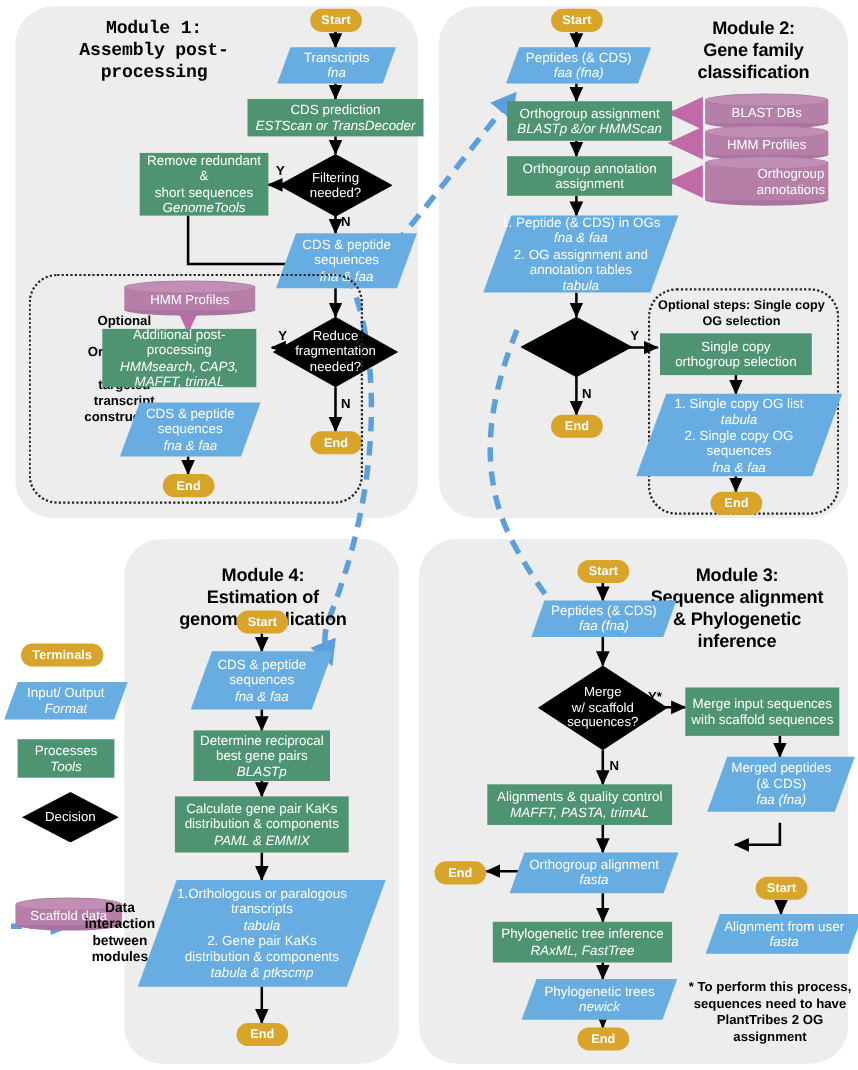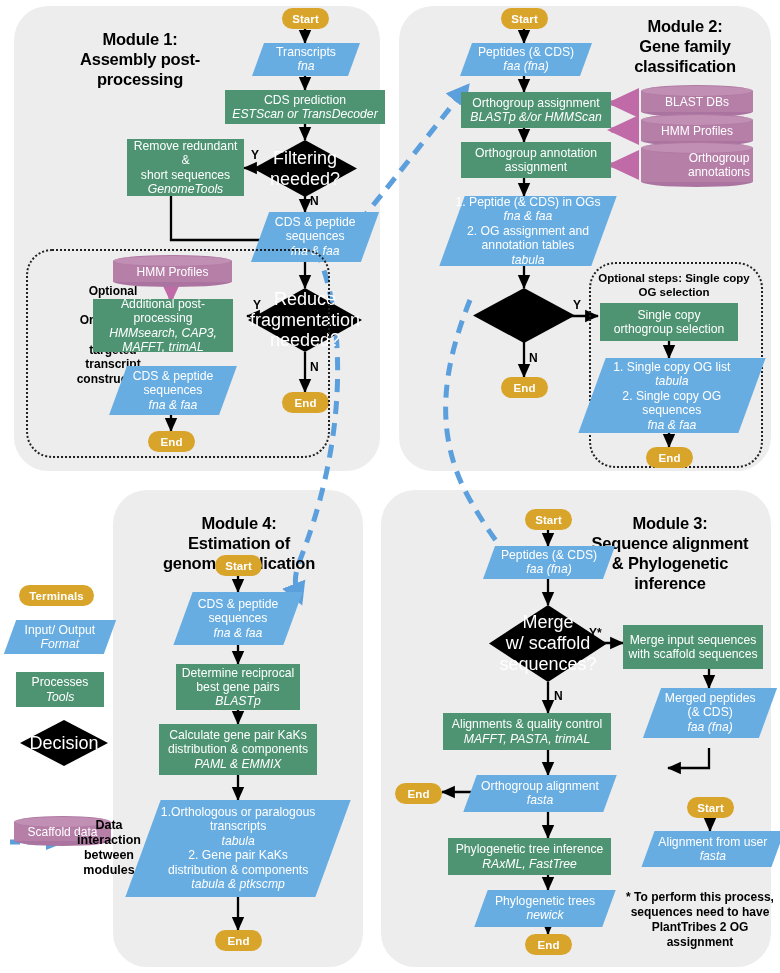--- a/index.html
+++ b/index.html
@@ -32,21 +32,21 @@
 
   .io{background:#68ade2;font-size:12.2px;line-height:1.18;
       transform:skewX(-20deg);}
   .io > .io-inner{transform:skewX(20deg);width:100%;}
 
   .decision-wrap{position:absolute;display:flex;align-items:center;
                  justify-content:center;}
   .decision-wrap .dia{position:absolute;left:0;top:0;width:100%;height:100%;
                       background:#000;
                       clip-path:polygon(50% 0,100% 50%,50% 100%,0 50%);}
-  .decision-wrap .dtxt{position:relative;color:#fff;font-size:18px;
+  .decision-wrap .dtxt{position:relative;color:#fff;font-size:12px;
                        line-height:1.16;text-align:center;font-weight:400;
                        width:100%;}
 
   .cyl{position:absolute;}
   .cyl .body{position:absolute;left:0;right:0;top:6px;bottom:5px;background:#b57fa8;}
   .cyl .top{position:absolute;left:0;right:0;top:0;height:12px;border-radius:50%;
             background:#c28fb4;border:1.5px solid #b07aa3;box-sizing:border-box;}
   .cyl .bot{position:absolute;left:0;right:0;bottom:0;height:11px;border-radius:50%;
             background:#ab74a0;}
   .cyl .lab{position:absolute;left:0;right:0;top:0;bottom:0;display:flex;
@@ -148,21 +148,21 @@
       <path d="M316,250 C340,300 355,420 300,560 C292,580 296,590 300,600"></path>
       <path d="M470,300 C446,360 430,430 470,500 C490,535 500,545 517,570"></path>
     </g>
 
     <g stroke="#5c9fdd" stroke-width="5" fill="none" stroke-dasharray="10,7" stroke-linecap="butt">
       <path d="M10,842 L42,842"></path>
     </g>
     <polygon points="46,834 66,842 46,850" fill="#5c9fdd"></polygon>
   </svg>
 
-  <div class="panel-title" style="left:40px;top:29px;width:200px;white-space:pre-line;">Module 1:
+  <div class="panel-title" style="left:40px;top:16px;width:200px;white-space:pre-line;font-family:Liberation Mono, monospace;">Module 1:
 Assembly post-
 processing</div>
   <div class="panel-title" style="left:600px;top:16px;width:170px;white-space:pre-line;">Module 2:
 Gene family
 classification</div>
   <div class="panel-title" style="left:128px;top:513px;width:222px;white-space:pre-line;">Module 4:
 Estimation of
 genome duplication</div>
   <div class="panel-title" style="left:570px;top:513px;width:200px;white-space:pre-line;">Module 3:
 Sequence alignment

